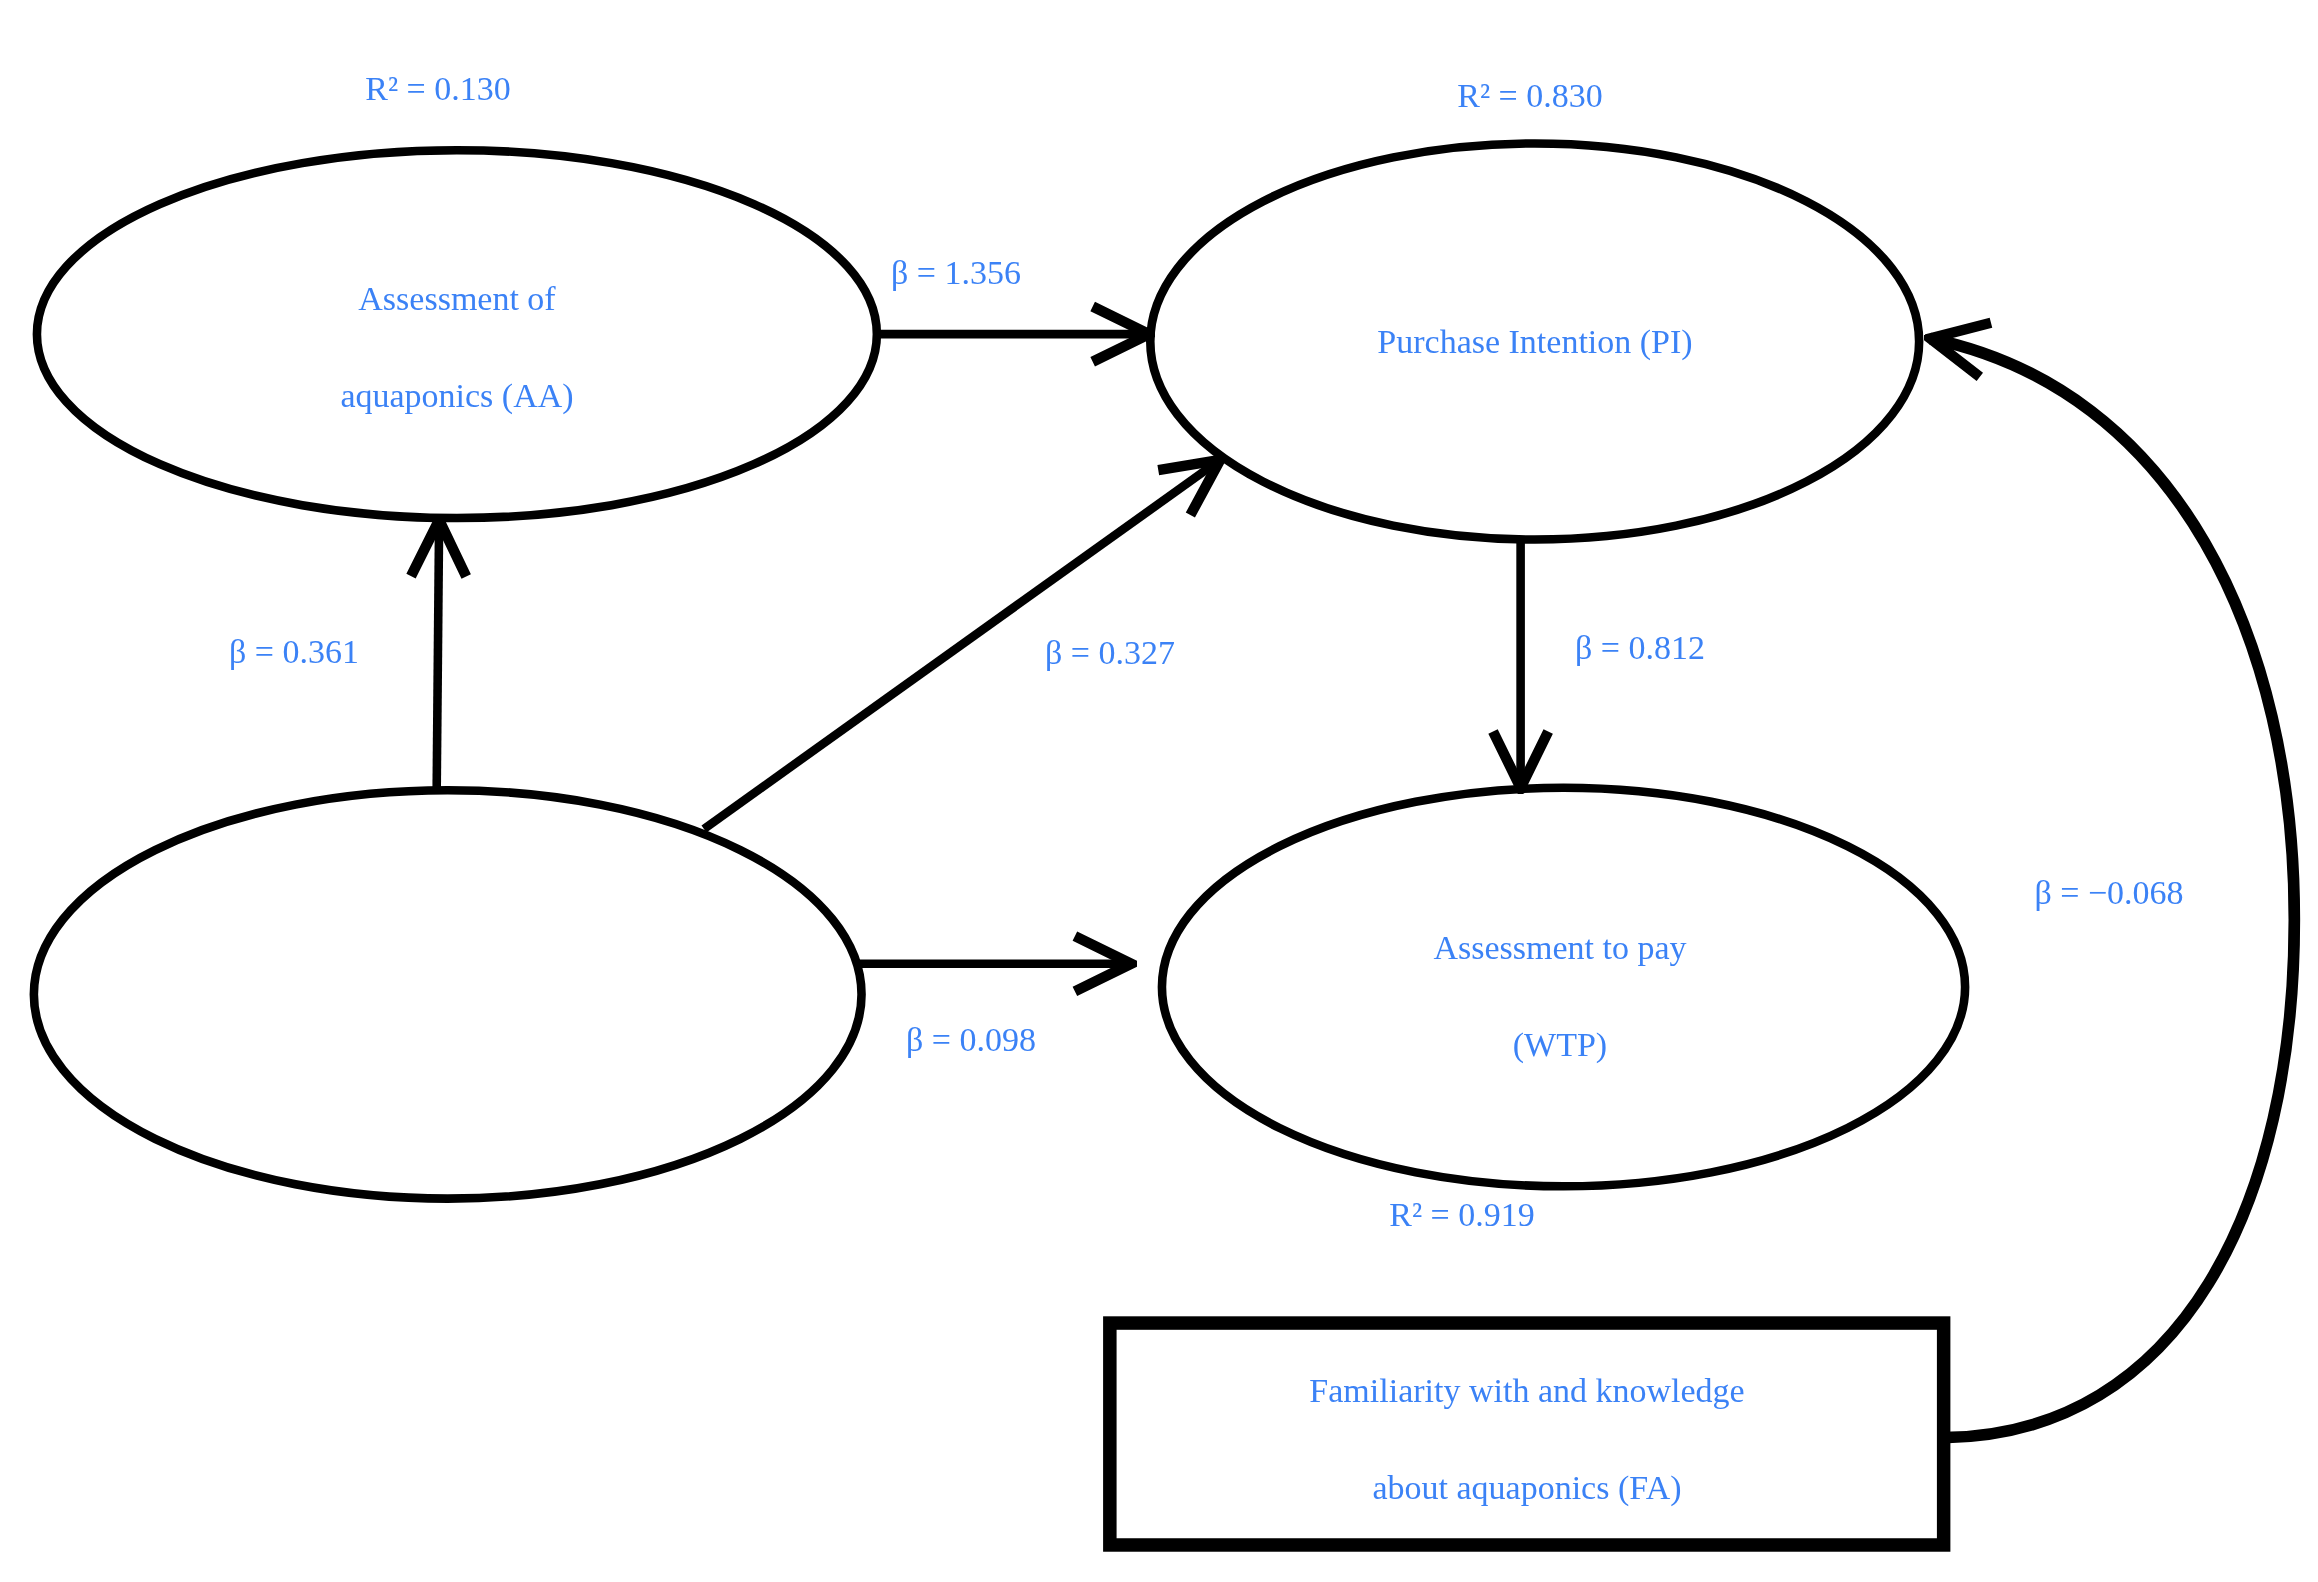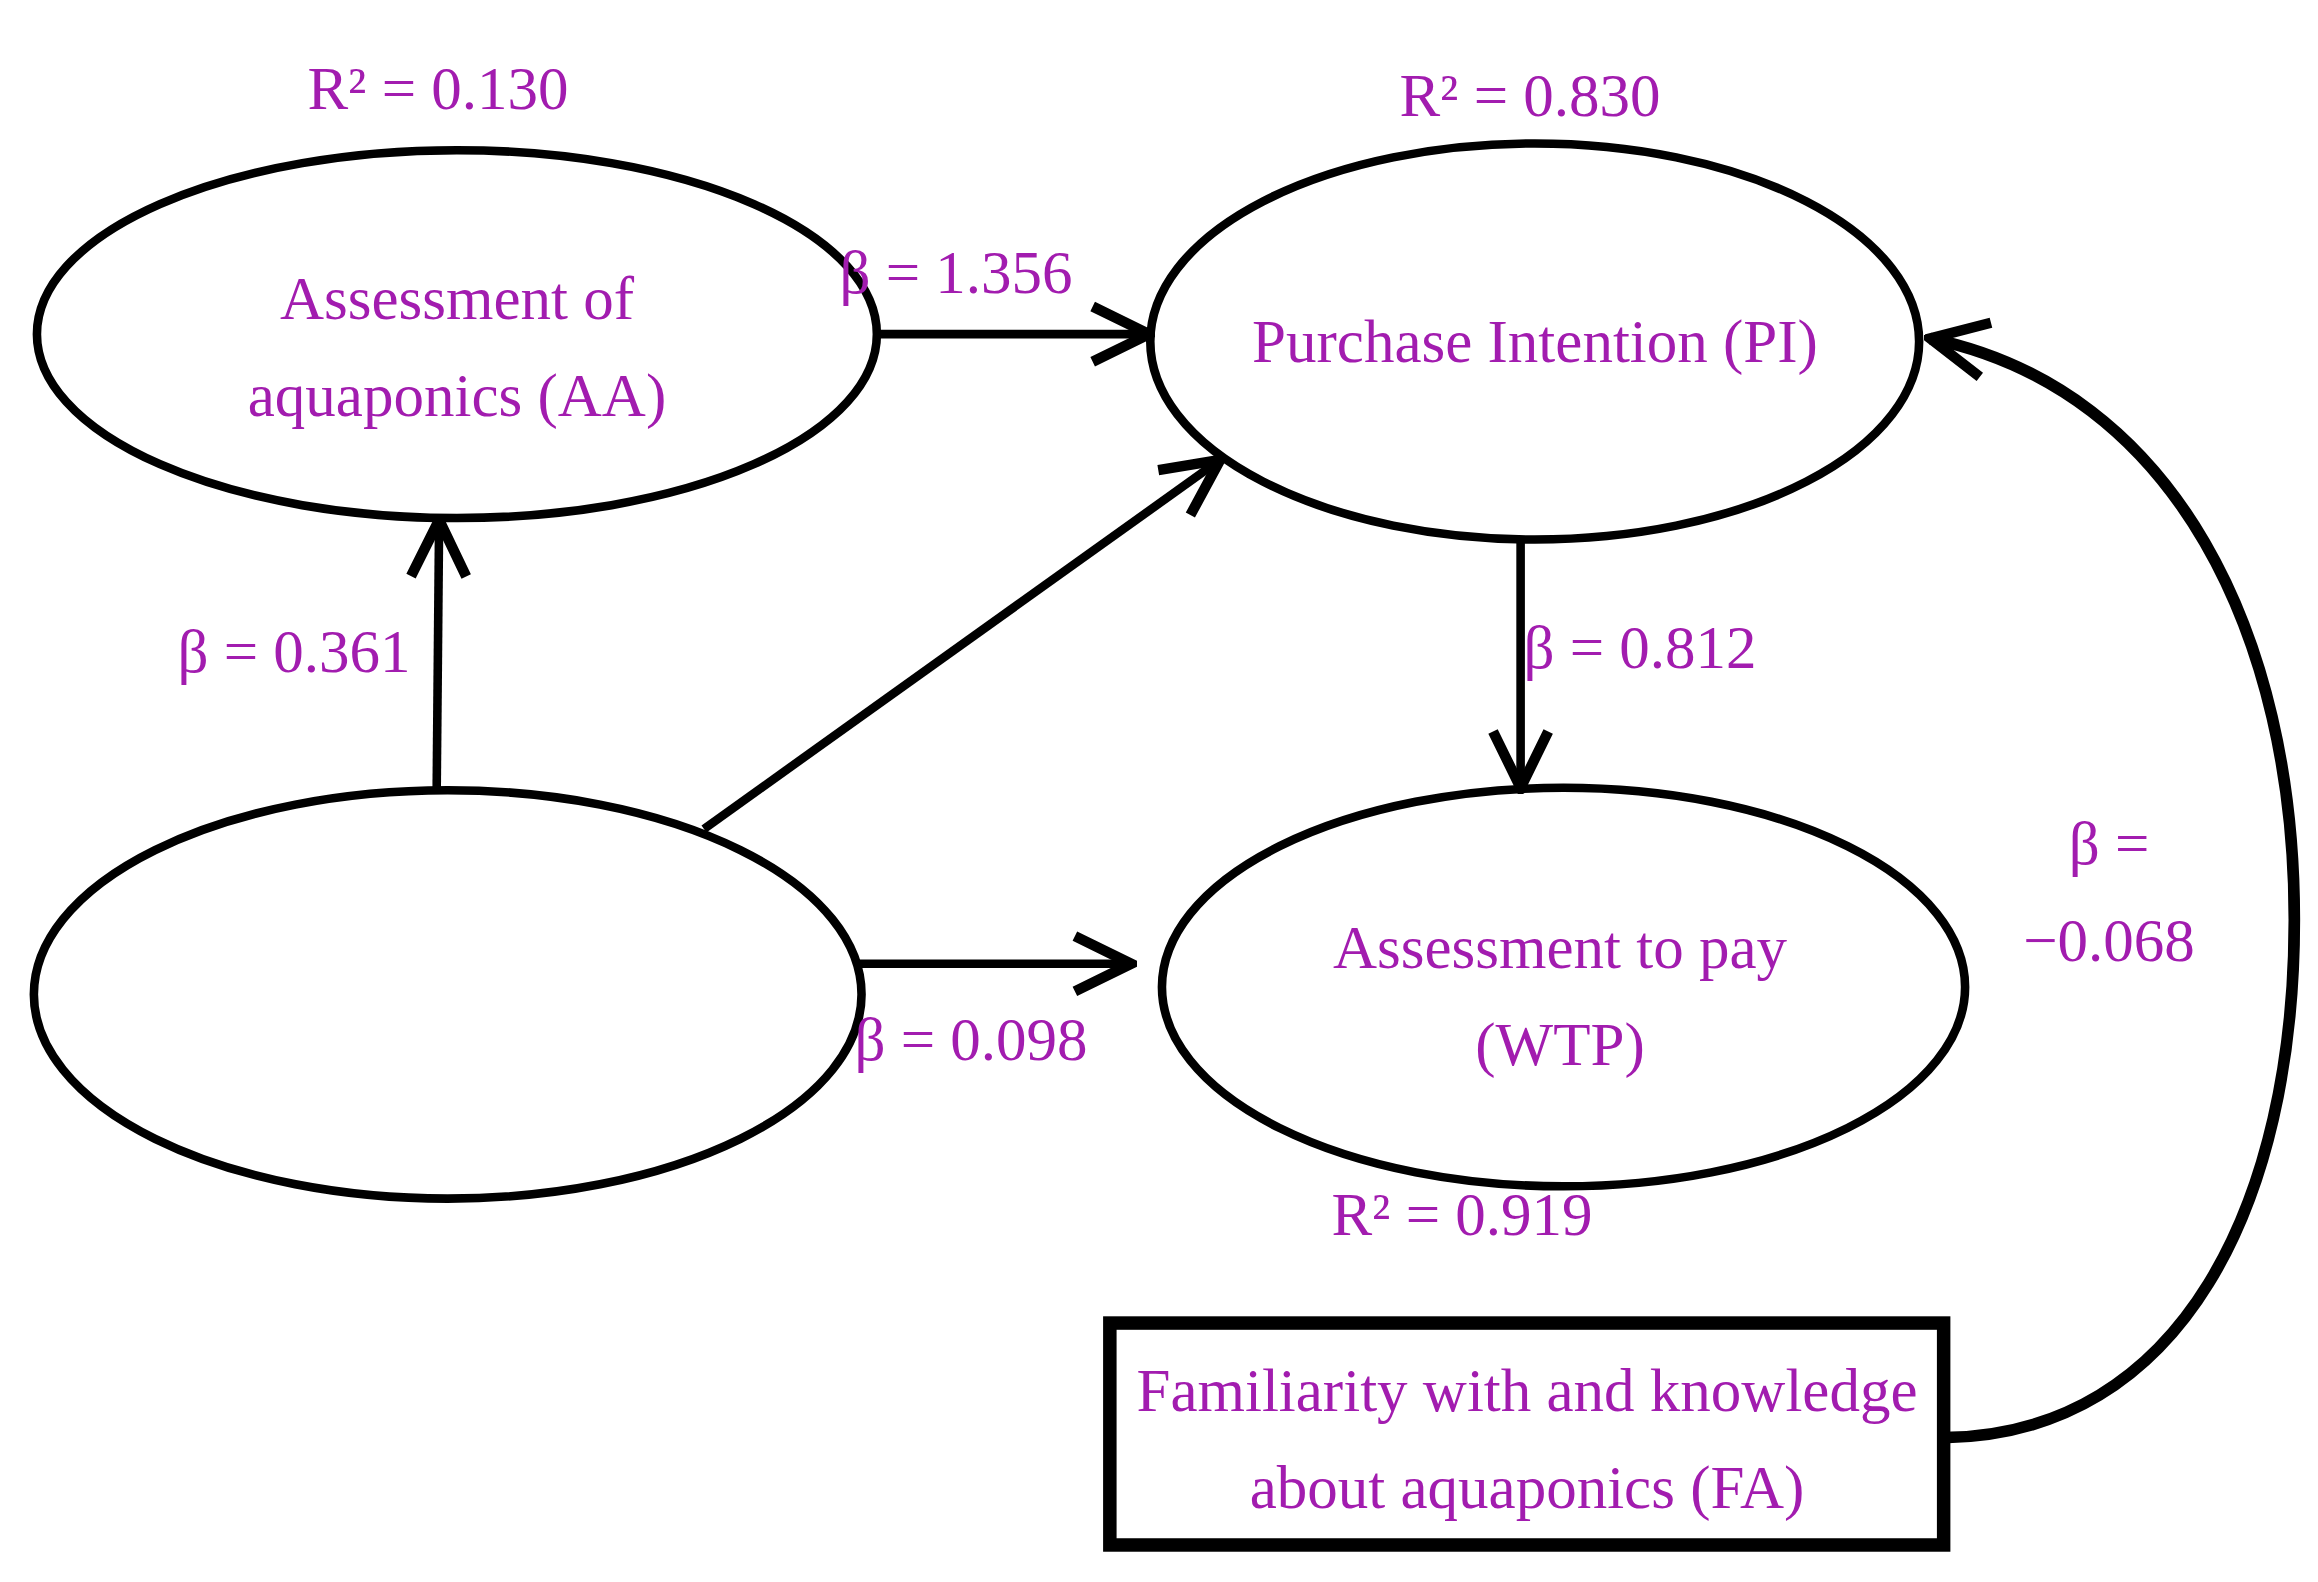--- a/index.html
+++ b/index.html
@@ -14,25 +14,25 @@
   }
   .shapes {
     position: absolute;
     left: 0; top: 0;
     width: 2319px;
     height: 1583px;
   }
   .lbl {
     position: absolute;
     transform: translate(-50%, -50%);
-    font-size: 61px;
+    font-size: 34px;
     line-height: 97px;
     white-space: pre-line;
     text-align: center;
-    color: #a21caf;
+    color: #3b82f6;
   }
 </style>
 </head>
 <body>
 
 <div class="canvas">
 
   <svg class="shapes" viewBox="0 0 3782 2582" xmlns="http://www.w3.org/2000/svg">
     <defs>
       <marker id="chev" markerUnits="userSpaceOnUse" viewBox="-120 -60 130 120" markerWidth="130" markerHeight="120" refX="0" refY="0" orient="auto">
@@ -61,18 +61,19 @@
 (WTP)</div>
   <div class="lbl" style="left:1527px; top:1439px;">Familiarity with and knowledge
 about aquaponics (FA)</div>
 
   <div class="lbl" style="left:438px; top:88px;">R² = 0.130</div>
   <div class="lbl" style="left:1502px; top:95px;margin-left:28px;">R² = 0.830</div>
   <div class="lbl" style="left:1462px; top:1214px;">R² = 0.919</div>
 
   <div class="lbl" style="left:956px; top:272px;">β = 1.356</div>
   <div class="lbl" style="left:294px; top:651px;">β = 0.361</div>
+  <div class="lbl" style="left:1110px; top:652px;">β = 0.327</div>
   <div class="lbl" style="left:1640px; top:647px;">β = 0.812</div>
   <div class="lbl" style="left:971px; top:1039px;">β = 0.098</div>
   <div class="lbl" style="left:2109px; top:892px;">β = −0.068</div>
 
 </div>
 
 
 </body></html>

